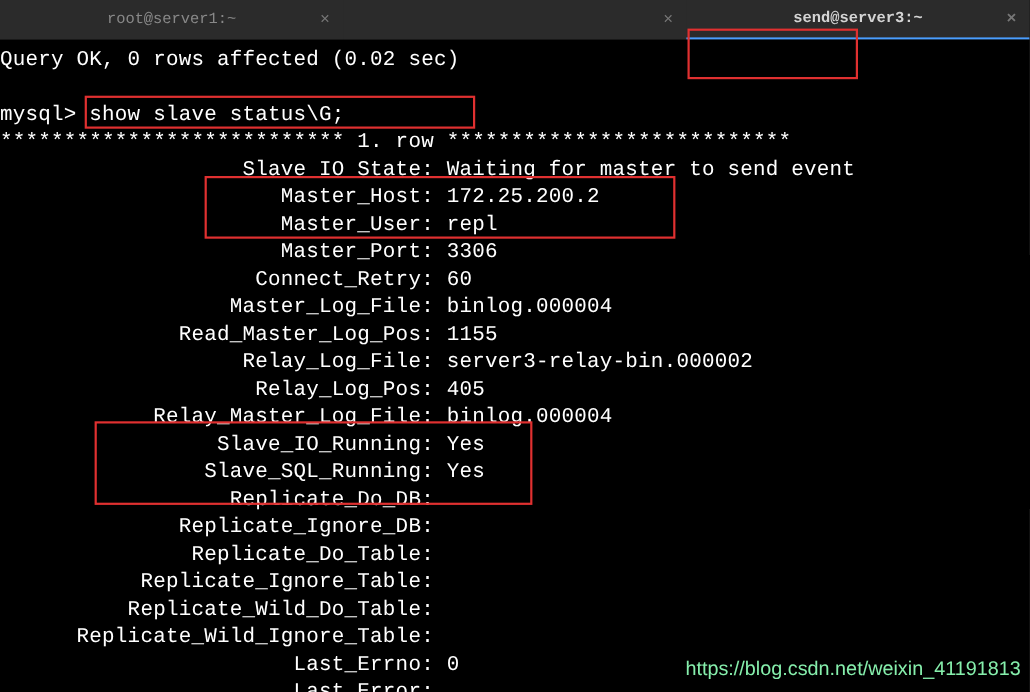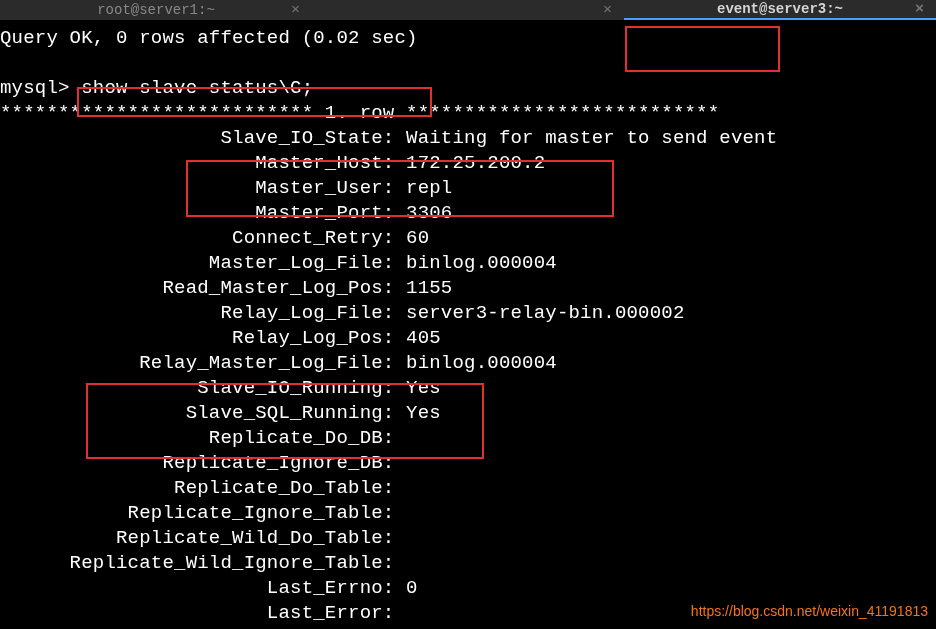--- a/index.html
+++ b/index.html
@@ -13,21 +13,21 @@
       font-size: 18px;
       color: #d4d4d4;
       width: 936px;
       height: 629px;
       overflow: hidden;
       position: relative;
     }
     .tab-bar {
       display: flex;
       background: #2b2b2b;
-      height: 20px;
+      height: 36px;
     }
     .tab {
       flex: 1;
       display: flex;
       align-items: center;
       justify-content: center;
       position: relative;
       color: #888;
       font-size: 14px;
       cursor: pointer;
@@ -55,22 +55,22 @@
       font-size: 19px;
       line-height: 25px;
       white-space: pre;
       letter-spacing: 0.2px;
       position: relative;
     }
     .watermark {
       position: absolute;
       bottom: 10px;
       right: 8px;
-      color: #f97316;
-      font-size: 14px;
+      color: #86efac;
+      font-size: 18px;
       font-family: Arial, sans-serif;
       letter-spacing: 0;
       white-space: nowrap;
     }
     .redbox {
       position: absolute;
       border: 2px solid #e03030;
       pointer-events: none;
     }
   </style>
@@ -79,21 +79,21 @@
 
 <div class="tab-bar">
   <div class="tab">
     <span class="tab-title">root@server1:~</span>
     <span class="tab-close">×</span>
   </div>
   <div class="tab">
     <span class="tab-close">×</span>
   </div>
   <div class="tab active">
-    <span class="tab-title">event@server3:~</span>
+    <span class="tab-title">send@server3:~</span>
     <span class="tab-close">×</span>
   </div>
 </div>
 
 <div class="terminal" id="terminal-body">Query OK, 0 rows affected (0.02 sec)
 
 mysql&gt; show slave status\G;
 *************************** 1. row ***************************
                    Slave_IO_State: Waiting for master to send event
                       Master_Host: 172.25.200.2

